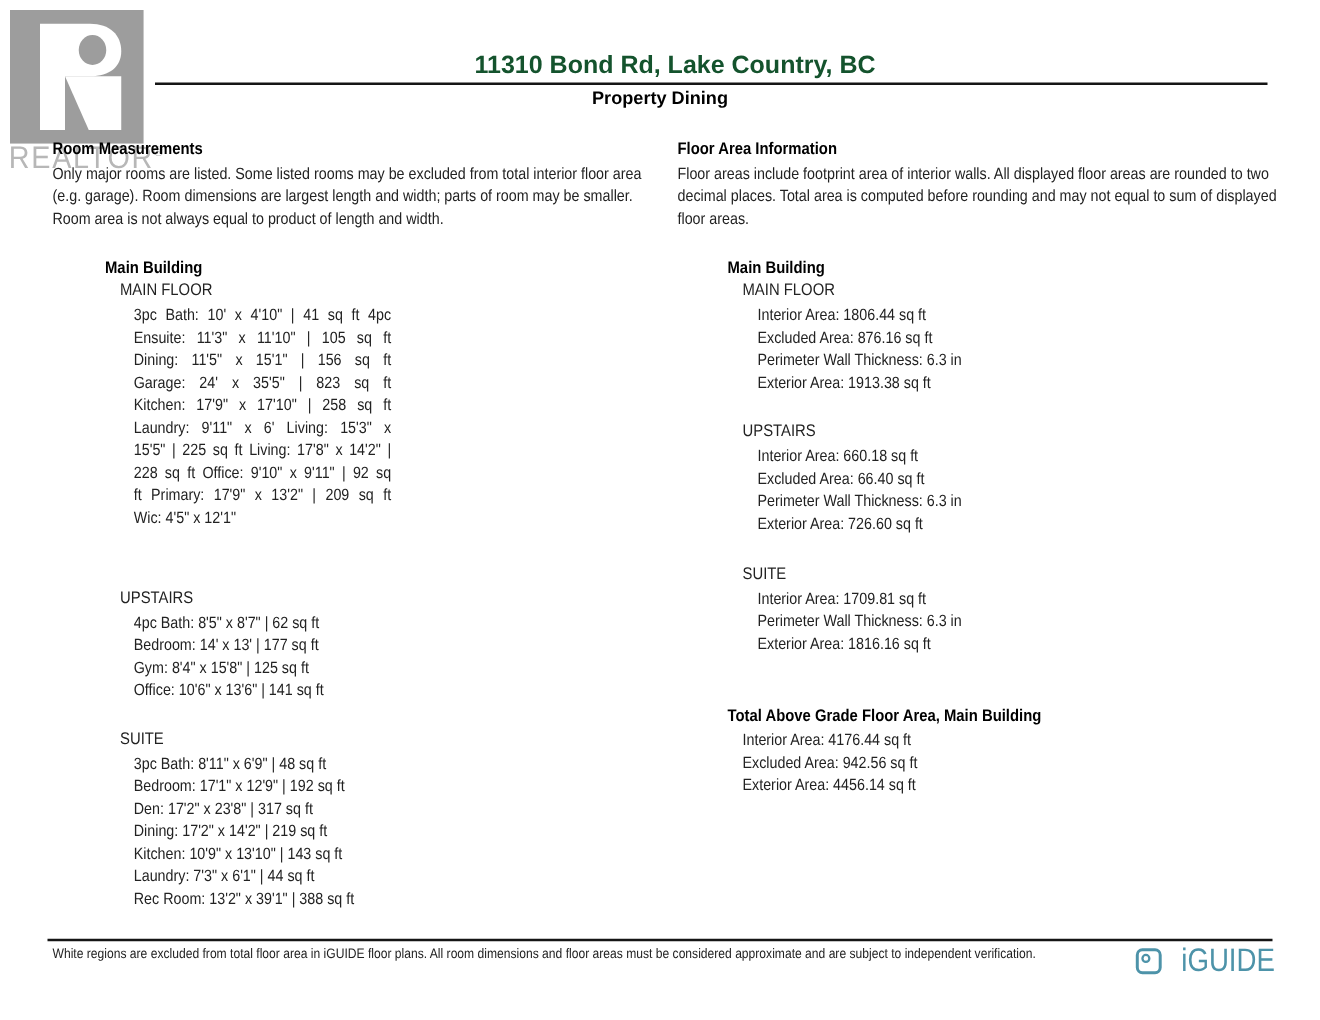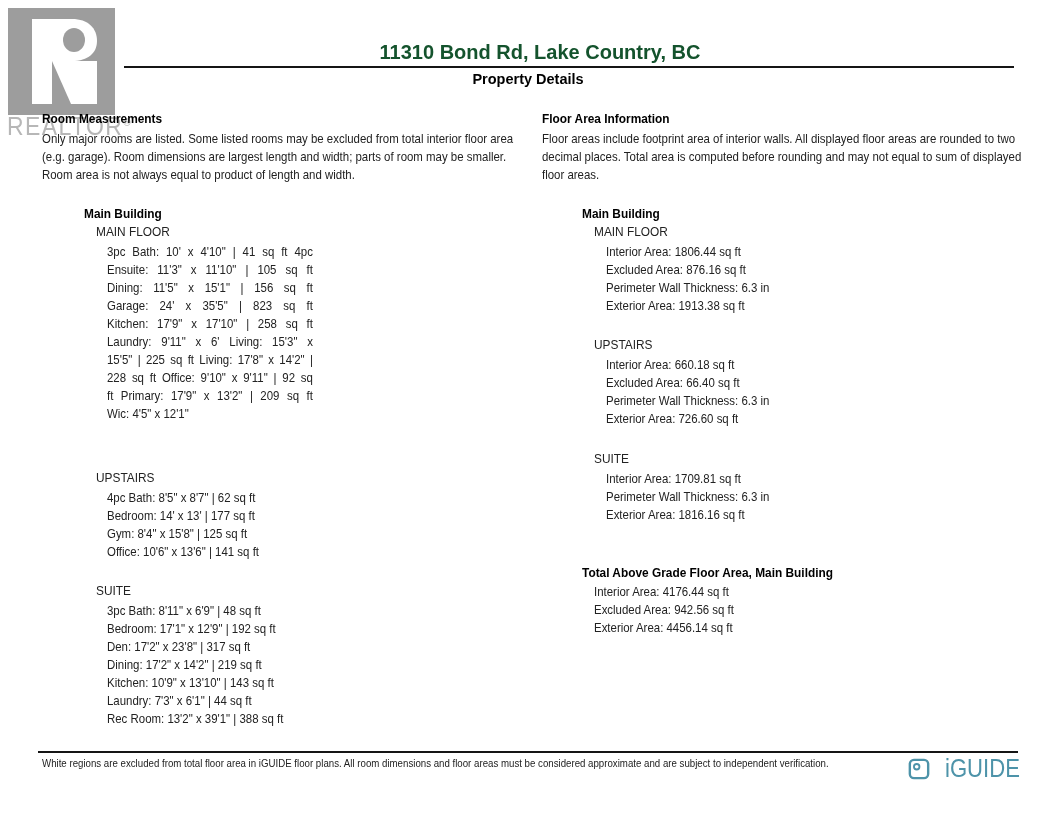--- a/index.html
+++ b/index.html
@@ -72,21 +72,21 @@
       <rect x="24" y="11" width="20" height="85" fill="#ffffff"></rect>
       <path d="M44,11 H64 C80,11 89,20 89,33 C89,45 80,53 64,53 H44 Z" fill="#ffffff"></path>
       <ellipse cx="66" cy="32" rx="11" ry="12" fill="#9d9d9d"></ellipse>
       <polygon points="44,53 89,53 89,96 63,96" fill="#ffffff"></polygon>
     </svg>
   </div>
   <div class="realtor-word"><span>REALTOR</span><span class="reg">®</span></div>
 
   <div class="title">11310 Bond Rd, Lake Country, BC</div>
   <div class="rule-top"></div>
-  <div class="subtitle">Property Details</div>
+  <div class="subtitle">Property Dining</div>
 
   <div class="h-bold rm-head cx nw">Room Measurements</div>
   <div class="desc rm-desc cx">
       <div class="nw">Only major rooms are listed. Some listed rooms may be excluded from total interior floor area</div>
       <div class="nw">(e.g. garage). Room dimensions are largest length and width; parts of room may be smaller.</div>
       <div class="nw">Room area is not always equal to product of length and width.</div>
     </div>
 
   <div class="building rm-building cx nw">Main Building</div>
 

